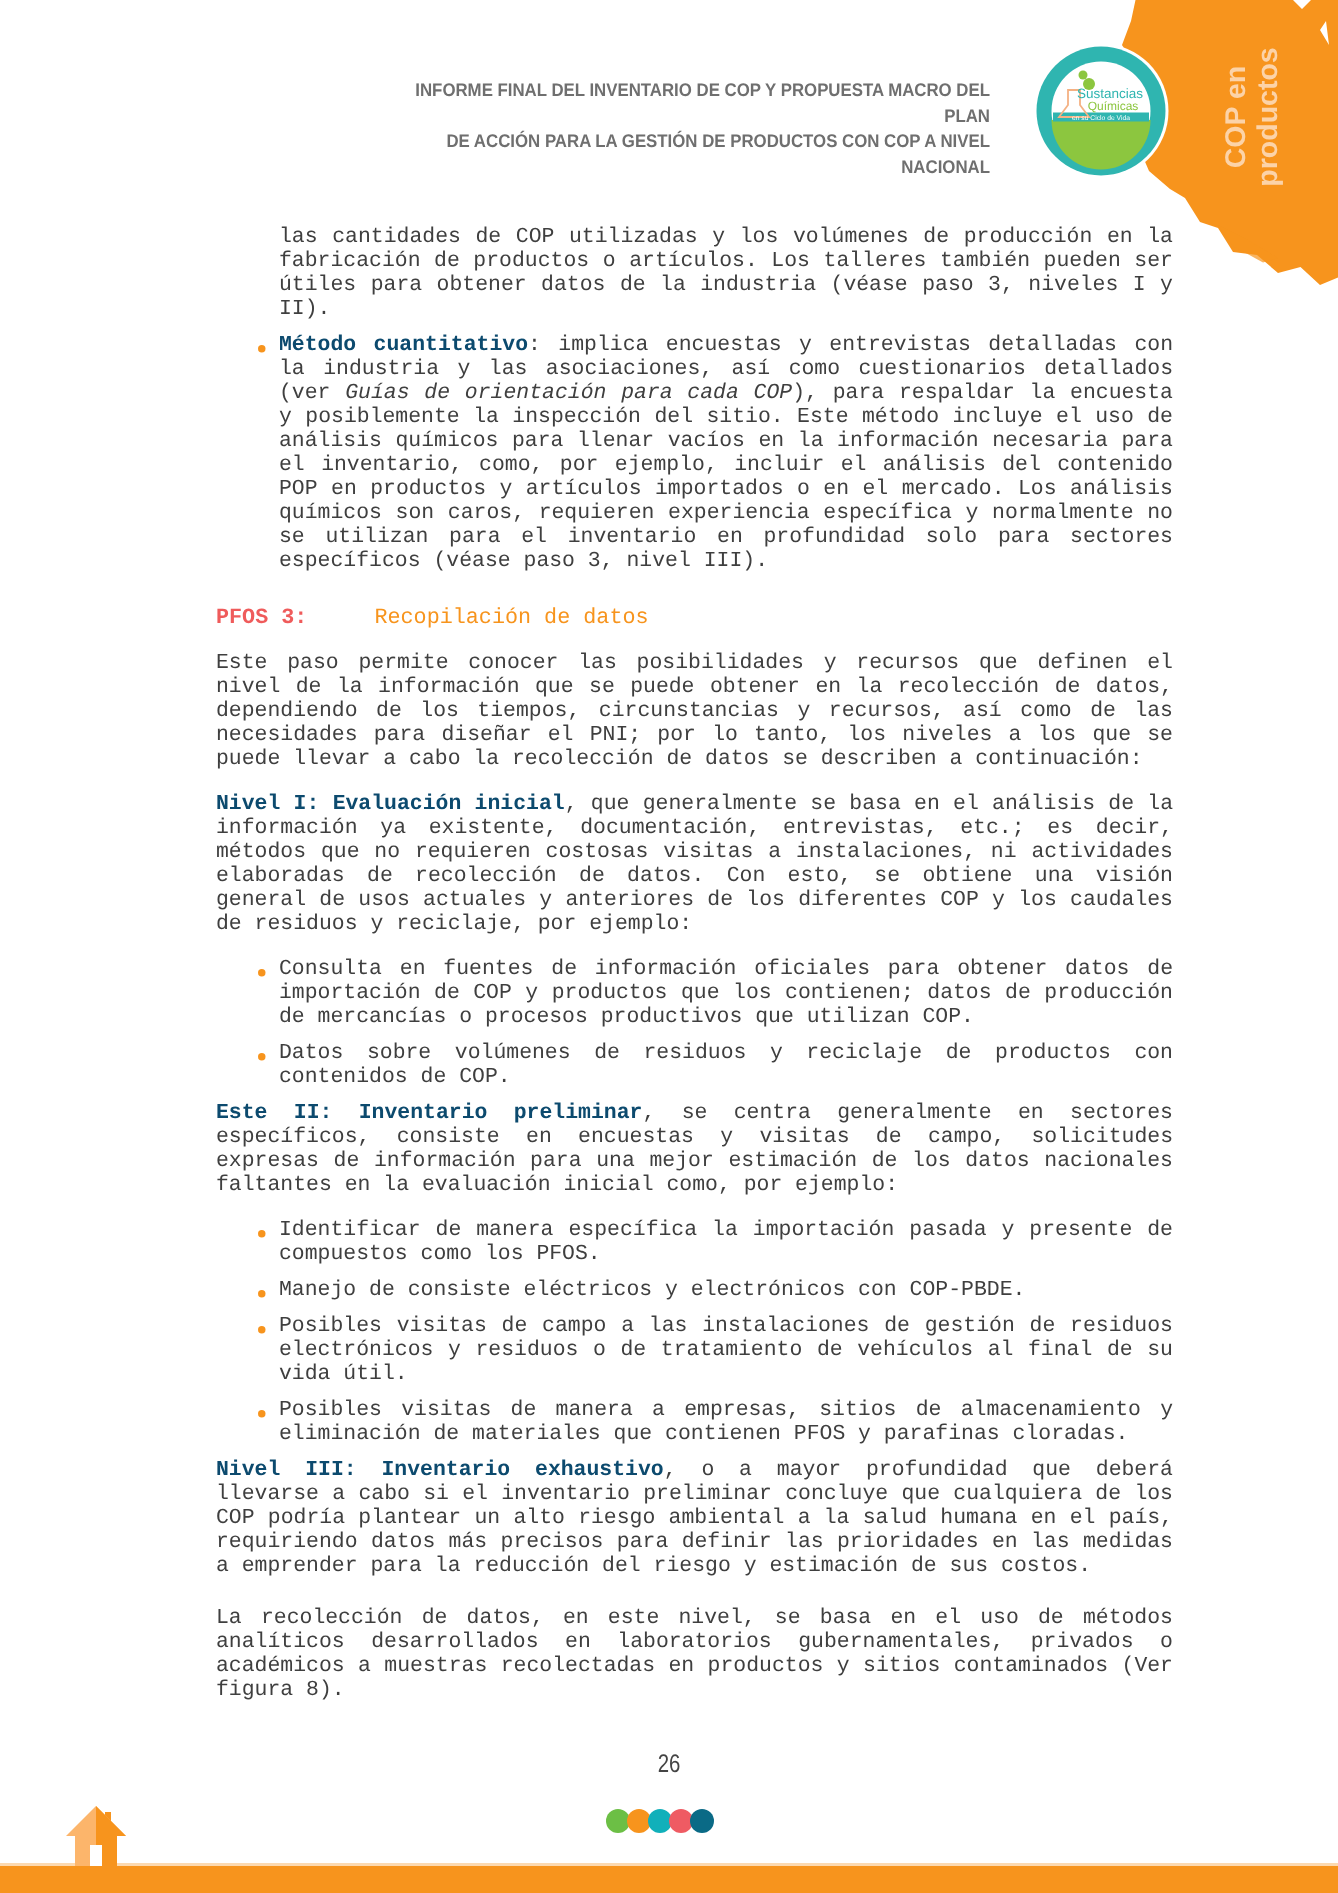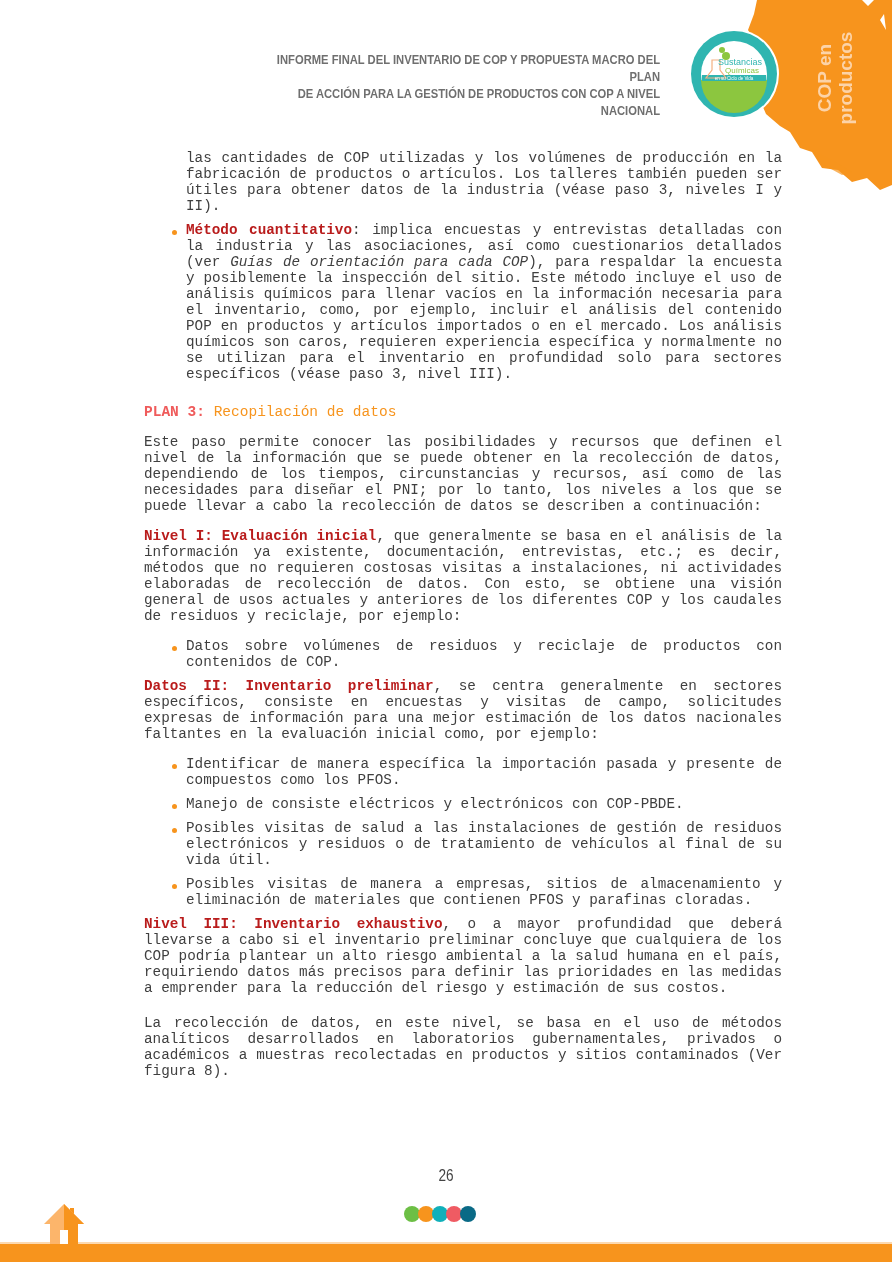--- a/index.html
+++ b/index.html
@@ -34,24 +34,24 @@
     font-family: Liberation Mono, monospace;
   }
   .content p { margin: 0; }
   .indent { padding-left: 42px; }
   ul.bul { list-style: none; margin: 0; padding: 0 0 0 42px; }
   ul.bul li { position: relative; margin: 0 0 8px 0; }
   ul.bul li::before {
     content: ""; position: absolute; left: -14px; top: 8px;
     width: 5px; height: 5px; border-radius: 50%; background: #f7941d;
   }
-  b { color: #b91c1c; }
+  b { color: #0c4a6e; }
   .step-head { margin: 22px 0 14px 0; font-weight: bold; font-size: 14.5px; }
   .step-num { color: #ef5b5b; }
-  .step-title { color: #f7941d; font-weight: normal; }
+  .step-title { color: #f7941d; font-weight: normal; margin-left: 36px; }
   .gap { height: 14px; }
   .gap-s { height: 8px; }
   .page-number {
     position: absolute; left: 0; width: 892px; top: 1166px; text-align: center;
     font-size: 17px; color: #444; font-family: "Liberation Sans", sans-serif;
     transform: scaleX(0.8);
   }
   .dots { position: absolute; left: 404px; top: 1206px; height: 16px; display: flex; }
   .dot { width: 16px; height: 16px; border-radius: 50%; margin-right: -2px; }
   .footer-bar { position: absolute; left: 0; top: 1244px; width: 892px; height: 18px; background: #f7941d; }
@@ -94,39 +94,40 @@
 </div>
 
 <div class="content">
   <p class="indent">las cantidades de COP utilizadas y los volúmenes de producción en la fabricación de productos o artículos. Los talleres también pueden ser útiles para obtener datos de la industria (véase paso 3, niveles I y II).</p>
   <div class="gap-s"></div>
   <ul class="bul">
     <li><b>Método cuantitativo</b><span>: implica encuestas y entrevistas detalladas con la industria y las asociaciones, así como cuestionarios detallados (ver </span><i>Guías de orientación para cada COP</i><span>), para respaldar la encuesta y posiblemente la inspección del sitio. Este método incluye el uso de análisis químicos para llenar vacíos en la información necesaria para el inventario, como, por ejemplo, incluir el análisis del contenido POP en productos y artículos importados o en el mercado. Los análisis químicos son caros, requieren experiencia específica y normalmente no se utilizan para el inventario en profundidad solo para sectores específicos (véase paso 3, nivel III).</span></li>
   </ul>
 
   <div class="step-head">
-    <span class="step-num">PLAN 3:</span>
+    <span class="step-num">PFOS 3:</span>
     <span class="step-title">Recopilación de datos</span>
   </div>
 
   <p>Este paso permite conocer las posibilidades y recursos que definen el nivel de la información que se puede obtener en la recolección de datos, dependiendo de los tiempos, circunstancias y recursos, así como de las necesidades para diseñar el PNI; por lo tanto, los niveles a los que se puede llevar a cabo la recolección de datos se describen a continuación:</p>
   <div class="gap"></div>
 
   <p><b>Nivel I</b><b>: </b><b>Evaluación inicial</b><span>, que generalmente se basa en el análisis de la información ya existente, documentación, entrevistas, etc.; es decir, métodos que no requieren costosas visitas a instalaciones, ni actividades elaboradas de recolección de datos. Con esto, se obtiene una visión general de usos actuales y anteriores de los diferentes COP y los caudales de residuos y reciclaje, por ejemplo:</span></p>
   <div class="gap"></div>
   <ul class="bul">
+    <li>Consulta en fuentes de información oficiales para obtener datos de importación de COP y productos que los contienen; datos de producción de mercancías o procesos productivos que utilizan COP.</li>
     <li>Datos sobre volúmenes de residuos y reciclaje de productos con contenidos de COP.</li>
   </ul>
 
-  <p><b>Datos II</b><b>: </b><b>Inventario preliminar</b><span>, se centra generalmente en sectores específicos, consiste en encuestas y visitas de campo, solicitudes expresas de información para una mejor estimación de los datos nacionales faltantes en la evaluación inicial como, por ejemplo:</span></p>
+  <p><b>Este II</b><b>: </b><b>Inventario preliminar</b><span>, se centra generalmente en sectores específicos, consiste en encuestas y visitas de campo, solicitudes expresas de información para una mejor estimación de los datos nacionales faltantes en la evaluación inicial como, por ejemplo:</span></p>
   <div class="gap"></div>
   <ul class="bul">
     <li>Identificar de manera específica la importación pasada y presente de compuestos como los PFOS.</li>
     <li>Manejo de consiste eléctricos y electrónicos con COP-PBDE.</li>
-    <li>Posibles visitas de salud a las instalaciones de gestión de residuos electrónicos y residuos o de tratamiento de vehículos al final de su vida útil.</li>
+    <li>Posibles visitas de campo a las instalaciones de gestión de residuos electrónicos y residuos o de tratamiento de vehículos al final de su vida útil.</li>
     <li>Posibles visitas de manera a empresas, sitios de almacenamiento y eliminación de materiales que contienen PFOS y parafinas cloradas.</li>
   </ul>
 
   <p><b>Nivel III</b><b>: </b><b>Inventario exhaustivo</b><span>, o a mayor profundidad que deberá llevarse a cabo si el inventario preliminar concluye que cualquiera de los COP podría plantear un alto riesgo ambiental a la salud humana en el país, requiriendo datos más precisos para definir las prioridades en las medidas a emprender para la reducción del riesgo y estimación de sus costos.</span></p>
   <div class="gap" style="height:19px"></div>
   <p>La recolección de datos, en este nivel, se basa en el uso de métodos analíticos desarrollados en laboratorios gubernamentales, privados o académicos a muestras recolectadas en productos y sitios contaminados (Ver figura 8).</p>
 </div>
 
 <div class="page-number">26</div>
 

